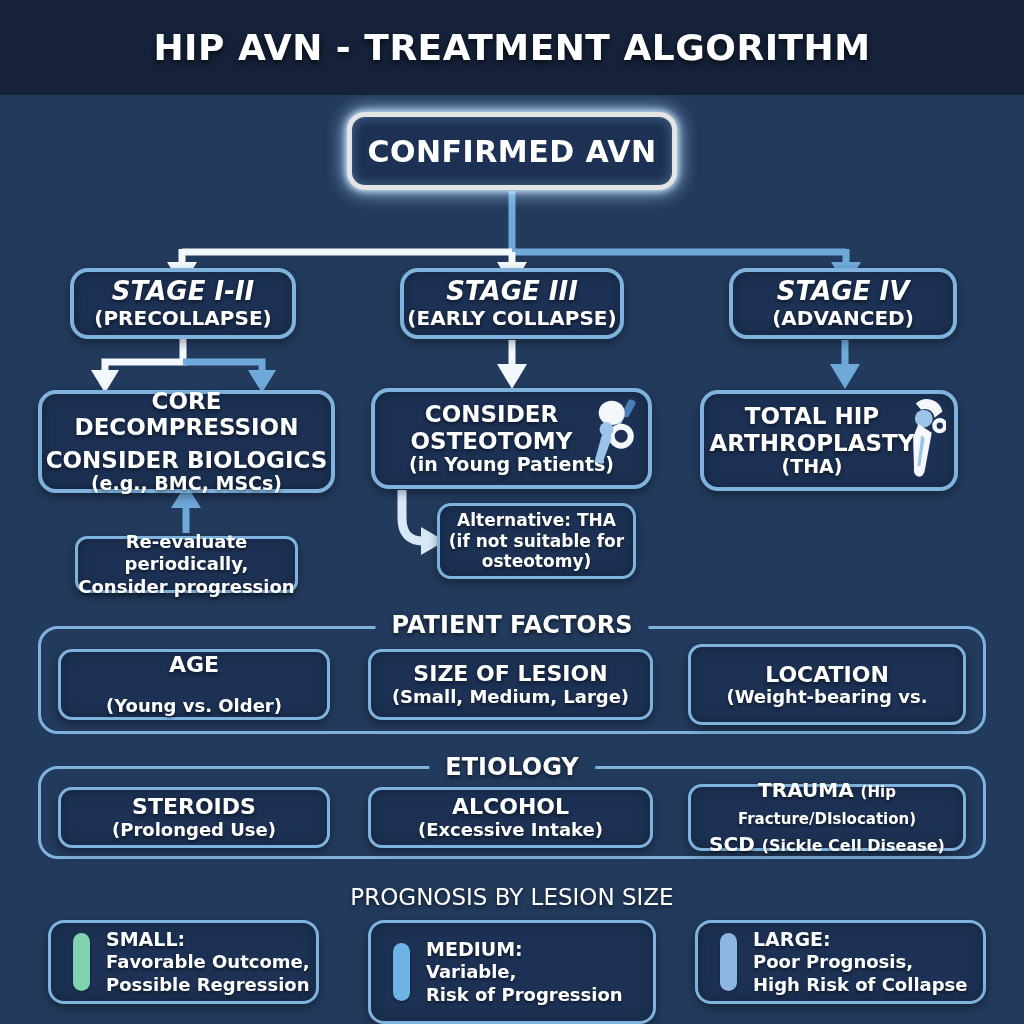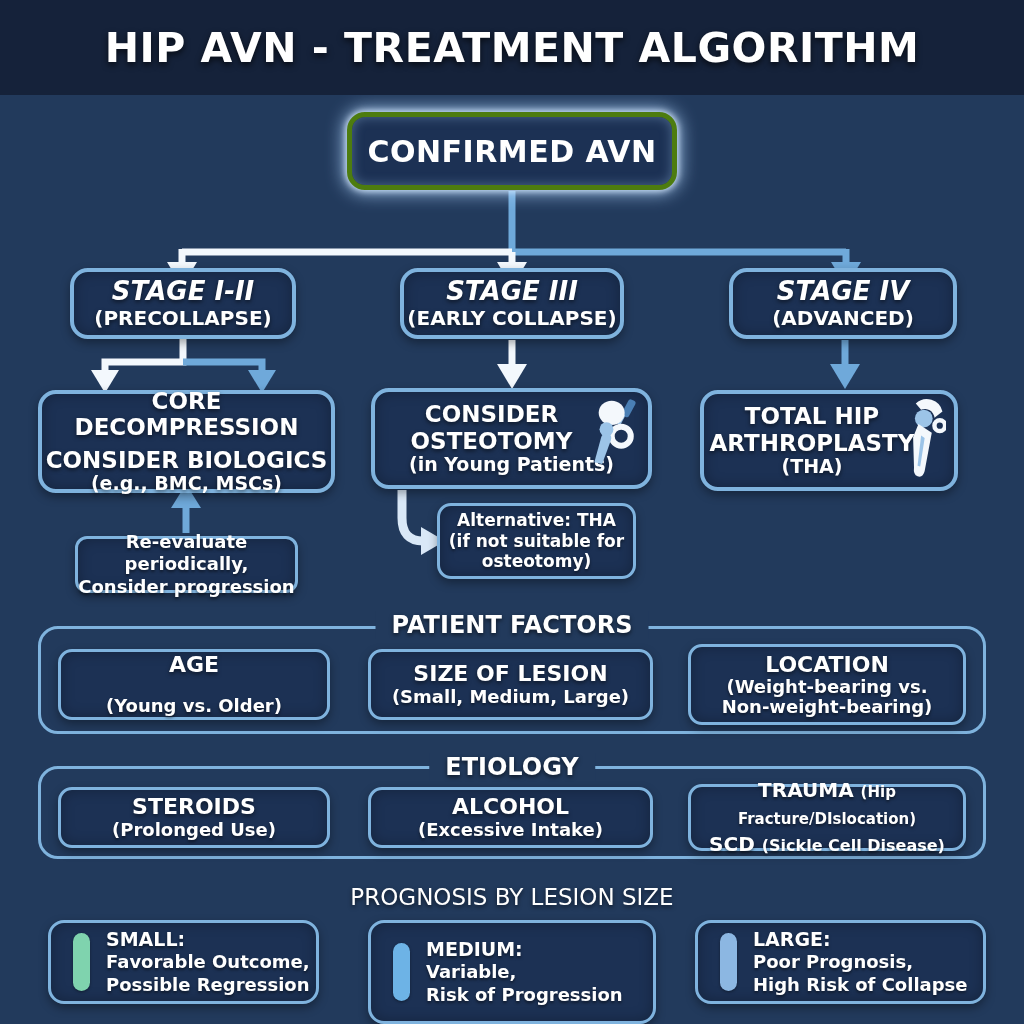--- a/index.html
+++ b/index.html
@@ -8,42 +8,42 @@
     background:var(--bg,#223A5C);
     font-family:"DejaVu Sans","Liberation Sans",sans-serif;
     color:#fff;-webkit-font-smoothing:antialiased;
   }
   .band{
     position:absolute;left:0;top:0;width:1024px;height:95px;
     background:var(--band,#15223A);
     display:flex;align-items:center;justify-content:center;z-index:3;
   }
   .band h1{
-    margin:8px;font-size:41px;font-weight:bold;letter-spacing:.5px;
+    margin:8px;font-size:36px;font-weight:bold;letter-spacing:.5px;
     text-shadow:0 3px 6px rgba(0,0,0,.65);white-space:nowrap;
   }
   svg.wires{position:absolute;left:0;top:0;z-index:1;pointer-events:none;}
   .wire-w{stroke:var(--arrow_white,#F3F8FD);fill:none;stroke-width:7;}
   .wire-b{stroke:var(--arrow_blue,#6FA9DA);fill:none;stroke-width:7;}
   .wire-l{stroke:var(--arrow_light,#D9E8F7);fill:none;stroke-width:9;}
   .head-w{fill:var(--arrow_white,#F3F8FD);}
   .head-b{fill:var(--arrow_blue,#6FA9DA);}
   .head-l{fill:var(--arrow_light,#D9E8F7);}
   .box{
     position:absolute;box-sizing:border-box;z-index:2;
     border:4px solid var(--box_border,#7FB3DE);
     border-radius:18px;background:var(--box_fill,#1C3154);
     display:flex;flex-direction:column;align-items:center;justify-content:center;
     text-align:center;
     box-shadow:0 4px 10px rgba(0,0,0,.35), inset 0 0 14px rgba(0,0,0,.28);
   }
   .thin{border-width:3px;border-radius:14px;}
   .outline-only{background:transparent;box-shadow:none;border-width:3px;border-radius:20px;}
   .confirmed{
-    border:5px solid #4d7c0f;border-radius:18px;
+    border:5px solid #e5e5e5;border-radius:18px;
     box-shadow:0 0 18px 3px rgba(176,214,255,.85),0 0 6px 1px rgba(255,255,255,.9),
                inset 0 0 12px rgba(176,214,255,.35);
     font-size:30px;font-weight:bold;letter-spacing:.5px;
   }
   .t-lg{font-size:26px;font-weight:bold;line-height:1.12;text-shadow:0 2px 4px rgba(0,0,0,.55);font-style:italic;}
   .t-md{font-size:23px;font-weight:bold;line-height:1.14;text-shadow:0 2px 4px rgba(0,0,0,.55);}
   .t-sub{font-size:20px;font-weight:bold;line-height:1.15;text-shadow:0 2px 4px rgba(0,0,0,.55);}
   .t-sm{font-size:18px;font-weight:bold;line-height:1.25;text-shadow:0 2px 3px rgba(0,0,0,.5);}
   .t-xs{font-size:17px;font-weight:bold;line-height:1.22;text-shadow:0 2px 3px rgba(0,0,0,.5);}
   .gap-top{margin-top:7px;}
@@ -181,21 +181,20 @@
     <div class="t-md" style="font-size:22px;">AGE</div>
     <div class="t-sm">(Young vs. Older)</div>
   </div>
   <div class="box thin" style="left:368px;top:649px;width:285px;height:71px;">
     <div class="t-md" style="font-size:22px;">SIZE OF LESION</div>
     <div class="t-sm">(Small, Medium, Large)</div>
   </div>
   <div class="box thin" style="left:688px;top:644px;width:278px;height:81px;">
     <div class="t-md" style="font-size:22px;">LOCATION</div>
     <div class="t-sm" style="line-height:1.12;">(Weight-bearing vs.</div>
-    <div class="t-sm" style="line-height:1.12;">Non-weight-bearing)</div>
   </div>
 
   <div class="section-title" style="top:753px;">ETIOLOGY</div>
   <div class="box outline-only" style="left:38px;top:766px;width:948px;height:93px;"></div>
 
   <div class="box thin" style="left:58px;top:787px;width:272px;height:61px;">
     <div class="t-md" style="font-size:22px;">STEROIDS</div>
     <div class="t-sm">(Prolonged Use)</div>
   </div>
   <div class="box thin" style="left:368px;top:787px;width:285px;height:61px;">

